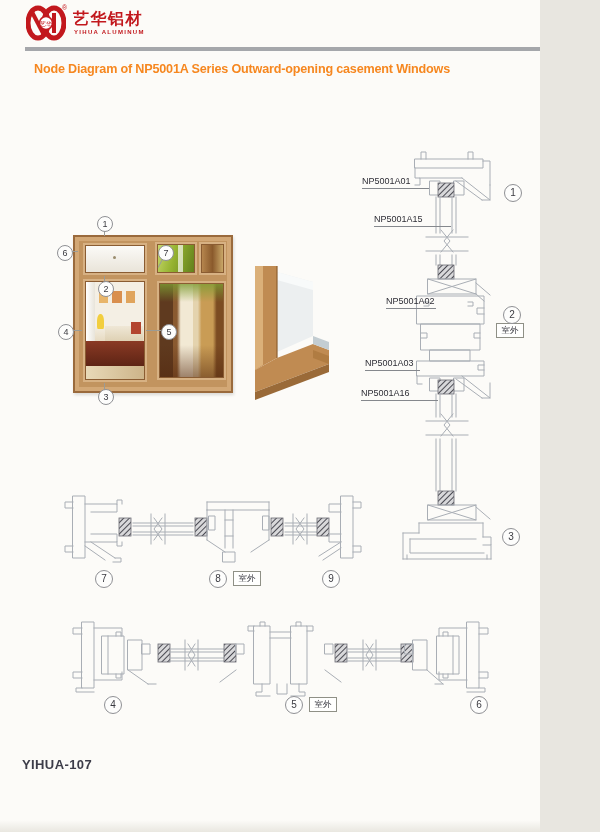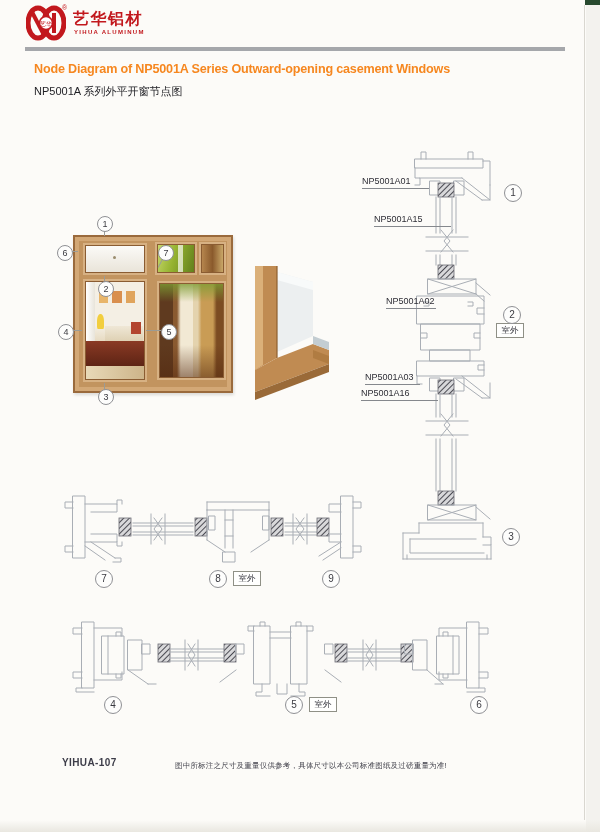--- a/index.html
+++ b/index.html
@@ -1,16 +1,16 @@
 <!DOCTYPE html>
 <html><head>
 <meta charset="utf-8">
 <style>
   html,body{margin:0;padding:0;background:#e8e6e0;}
-  #page{position:relative;width:600px;height:832px;background:#fcfbf8;overflow:hidden;
+  #page{position:relative;width:540px;height:832px;background:#fcfbf8;overflow:hidden;
         font-family:"Liberation Sans",sans-serif;}
   .abs{position:absolute;}
 
   
   #brand-cn{position:absolute;left:73px;top:9px;font-size:16px;font-weight:bold;color:#c2181d;letter-spacing:1.5px;}
   #brand-en{position:absolute;left:74px;top:29px;font-size:6px;font-weight:bold;color:#c2181d;letter-spacing:1.3px;}
   #reg-mark{position:absolute;left:62px;top:4px;font-size:7px;color:#c2181d;}
   #header-rule{position:absolute;left:25px;top:47px;width:540px;height:4px;background:#a5a7ab;}
   #title-en{position:absolute;left:34px;top:61px;font-size:13px;font-weight:800;color:#f6871f;
             letter-spacing:-0.2px;transform:scaleX(0.97);transform-origin:left;white-space:nowrap;}
@@ -49,21 +49,21 @@
   .plabel{position:absolute;font-size:9px;line-height:11px;color:#2e2e36;
           border-bottom:1px solid #85888d;padding-bottom:1px;white-space:nowrap;}
   .outdoor{position:absolute;width:26px;height:13px;border:1px solid #8f9086;background:#fffffe;
            color:#33333b;font-size:8.5px;line-height:13px;text-align:center;}
 
   
   .tl{stroke:#a9aeb5;fill:none;stroke-width:1;stroke-linecap:square;}
   .hg{fill:url(#hatchp);stroke:#6a6a72;stroke-width:0.8;}
 
   
-  #footer-code{position:absolute;left:22px;top:757px;font-size:10px;font-weight:bold;color:#3c3c48;letter-spacing:0.4px;margin-left:40px;}
+  #footer-code{position:absolute;left:22px;top:757px;font-size:13px;font-weight:bold;color:#3c3c48;letter-spacing:0.4px;}
   #footer-disclaimer{position:absolute;left:175px;top:761px;font-size:7.5px;color:#40404a;letter-spacing:0.2px;}
 
   
   #scan-margin{position:absolute;left:586px;top:0;width:14px;height:832px;background:#f3f2ee;}
   #scan-edge{position:absolute;left:584px;top:5px;width:1px;height:815px;background:#d9d7d0;}
   #scan-corner{position:absolute;left:585px;top:0;width:15px;height:5px;background:#27492e;}
   #scan-bottom{position:absolute;left:0;bottom:0;width:100%;height:12px;background:linear-gradient(#fcfbf800,#e9e7e0);}
 </style>
 </head>
 <body>
@@ -85,21 +85,20 @@
     <line x1="6" y1="7" x2="18" y2="30" stroke="#c2181d" stroke-width="4"></line>
     <line x1="28" y1="8" x2="28" y2="28" stroke="#c2181d" stroke-width="4"></line>
     <circle cx="20" cy="18" r="6.5" fill="#ffffff" stroke="#c2181d" stroke-width="1.5"></circle>
     <text x="20" y="21" font-size="6" fill="#c2181d" text-anchor="middle" font-family="Liberation Sans, sans-serif">艺华</text>
   </svg>
   <div id="reg-mark">®</div>
   <div id="brand-cn">艺华铝材</div>
   <div id="brand-en">YIHUA ALUMINUM</div>
   <div id="header-rule"></div>
   <div id="title-en">Node Diagram of NP5001A Series Outward-opening casement Windows</div>
-  <div id="title-cn">NP5001A 系列外平开窗节点图</div>
 
   <div id="window-frame">
     <div class="pane" id="pane-tl">
         <div class="dot"></div>
       </div>
     <div class="pane" id="pane-tg">
         <div class="streak"></div>
       </div>
     <div class="pane" id="pane-tr"></div>
     <div class="pane" id="pane-bl">
@@ -184,21 +183,21 @@
     </g>
     <g>
       <path class="tl" d="M61,378 H125 M125,378 V392 M125,392 h8 v8 h-8 M133,400 V414 M45,414 H133 M45,388 V414 M45,388 H61 M61,378 V388"></path>
       <path class="tl" d="M52,394 H118 M52,394 V408 H126 M49,414 v-4 M129,414 v-4"></path>
     </g>
   </svg>
 
   <div class="plabel" style="left:362px;top:176px;width:67px">NP5001A01</div>
   <div class="plabel" style="left:374px;top:214px;width:77px">NP5001A15</div>
   <div class="plabel" style="left:386px;top:296px;width:50px">NP5001A02</div>
-  <div class="plabel" style="left:365px;top:372px;width:55px">NP5001A03</div>
+  <div class="plabel" style="left:365px;top:358px;width:55px">NP5001A03</div>
   <div class="plabel" style="left:361px;top:388px;width:77px">NP5001A16</div>
 
   <div class="callout lg" style="left:504px;top:184px">1</div>
   <div class="callout lg" style="left:503px;top:306px">2</div>
   <div class="outdoor" style="left:496px;top:323px">室外</div>
   <div class="callout lg" style="left:502px;top:528px">3</div>
 
   <svg class="abs" style="left:55px;top:490px" width="312" height="78" viewBox="0 0 312 78">
     <g>
       <path class="tl" d="M18,6 h12 v62 h-12 z M18,12 h-8 v6 h8 M18,56 h-8 v6 h8"></path>
@@ -269,19 +268,18 @@
       <path class="tl" d="M409,4 h12 v66 h-12 z M421,10 h9 v6 h-9 M421,54 h9 v6 h-9 M421,70 h6 v4 h-18"></path>
       <path class="tl" d="M409,10 h-28 v8 M409,62 h-28 v-8 M379,18 h22 v38 h-22 z M395,18 v38 M385,18 v-4 h5 v4 M385,56 v4 h5 v-4"></path>
     </g>
   </svg>
   <div class="callout lg" style="left:104px;top:696px">4</div>
   <div class="callout lg" style="left:285px;top:696px">5</div>
   <div class="outdoor" style="left:309px;top:697px">室外</div>
   <div class="callout lg" style="left:470px;top:696px">6</div>
 
   <div id="footer-code">YIHUA-107</div>
-  <div id="footer-disclaimer">图中所标注之尺寸及重量仅供参考，具体尺寸以本公司标准图纸及过磅重量为准!</div>
 
   <div id="scan-margin"></div>
   <div id="scan-edge"></div>
   <div id="scan-corner"></div>
   <div id="scan-bottom"></div>
 </div>
 
 </body></html>

